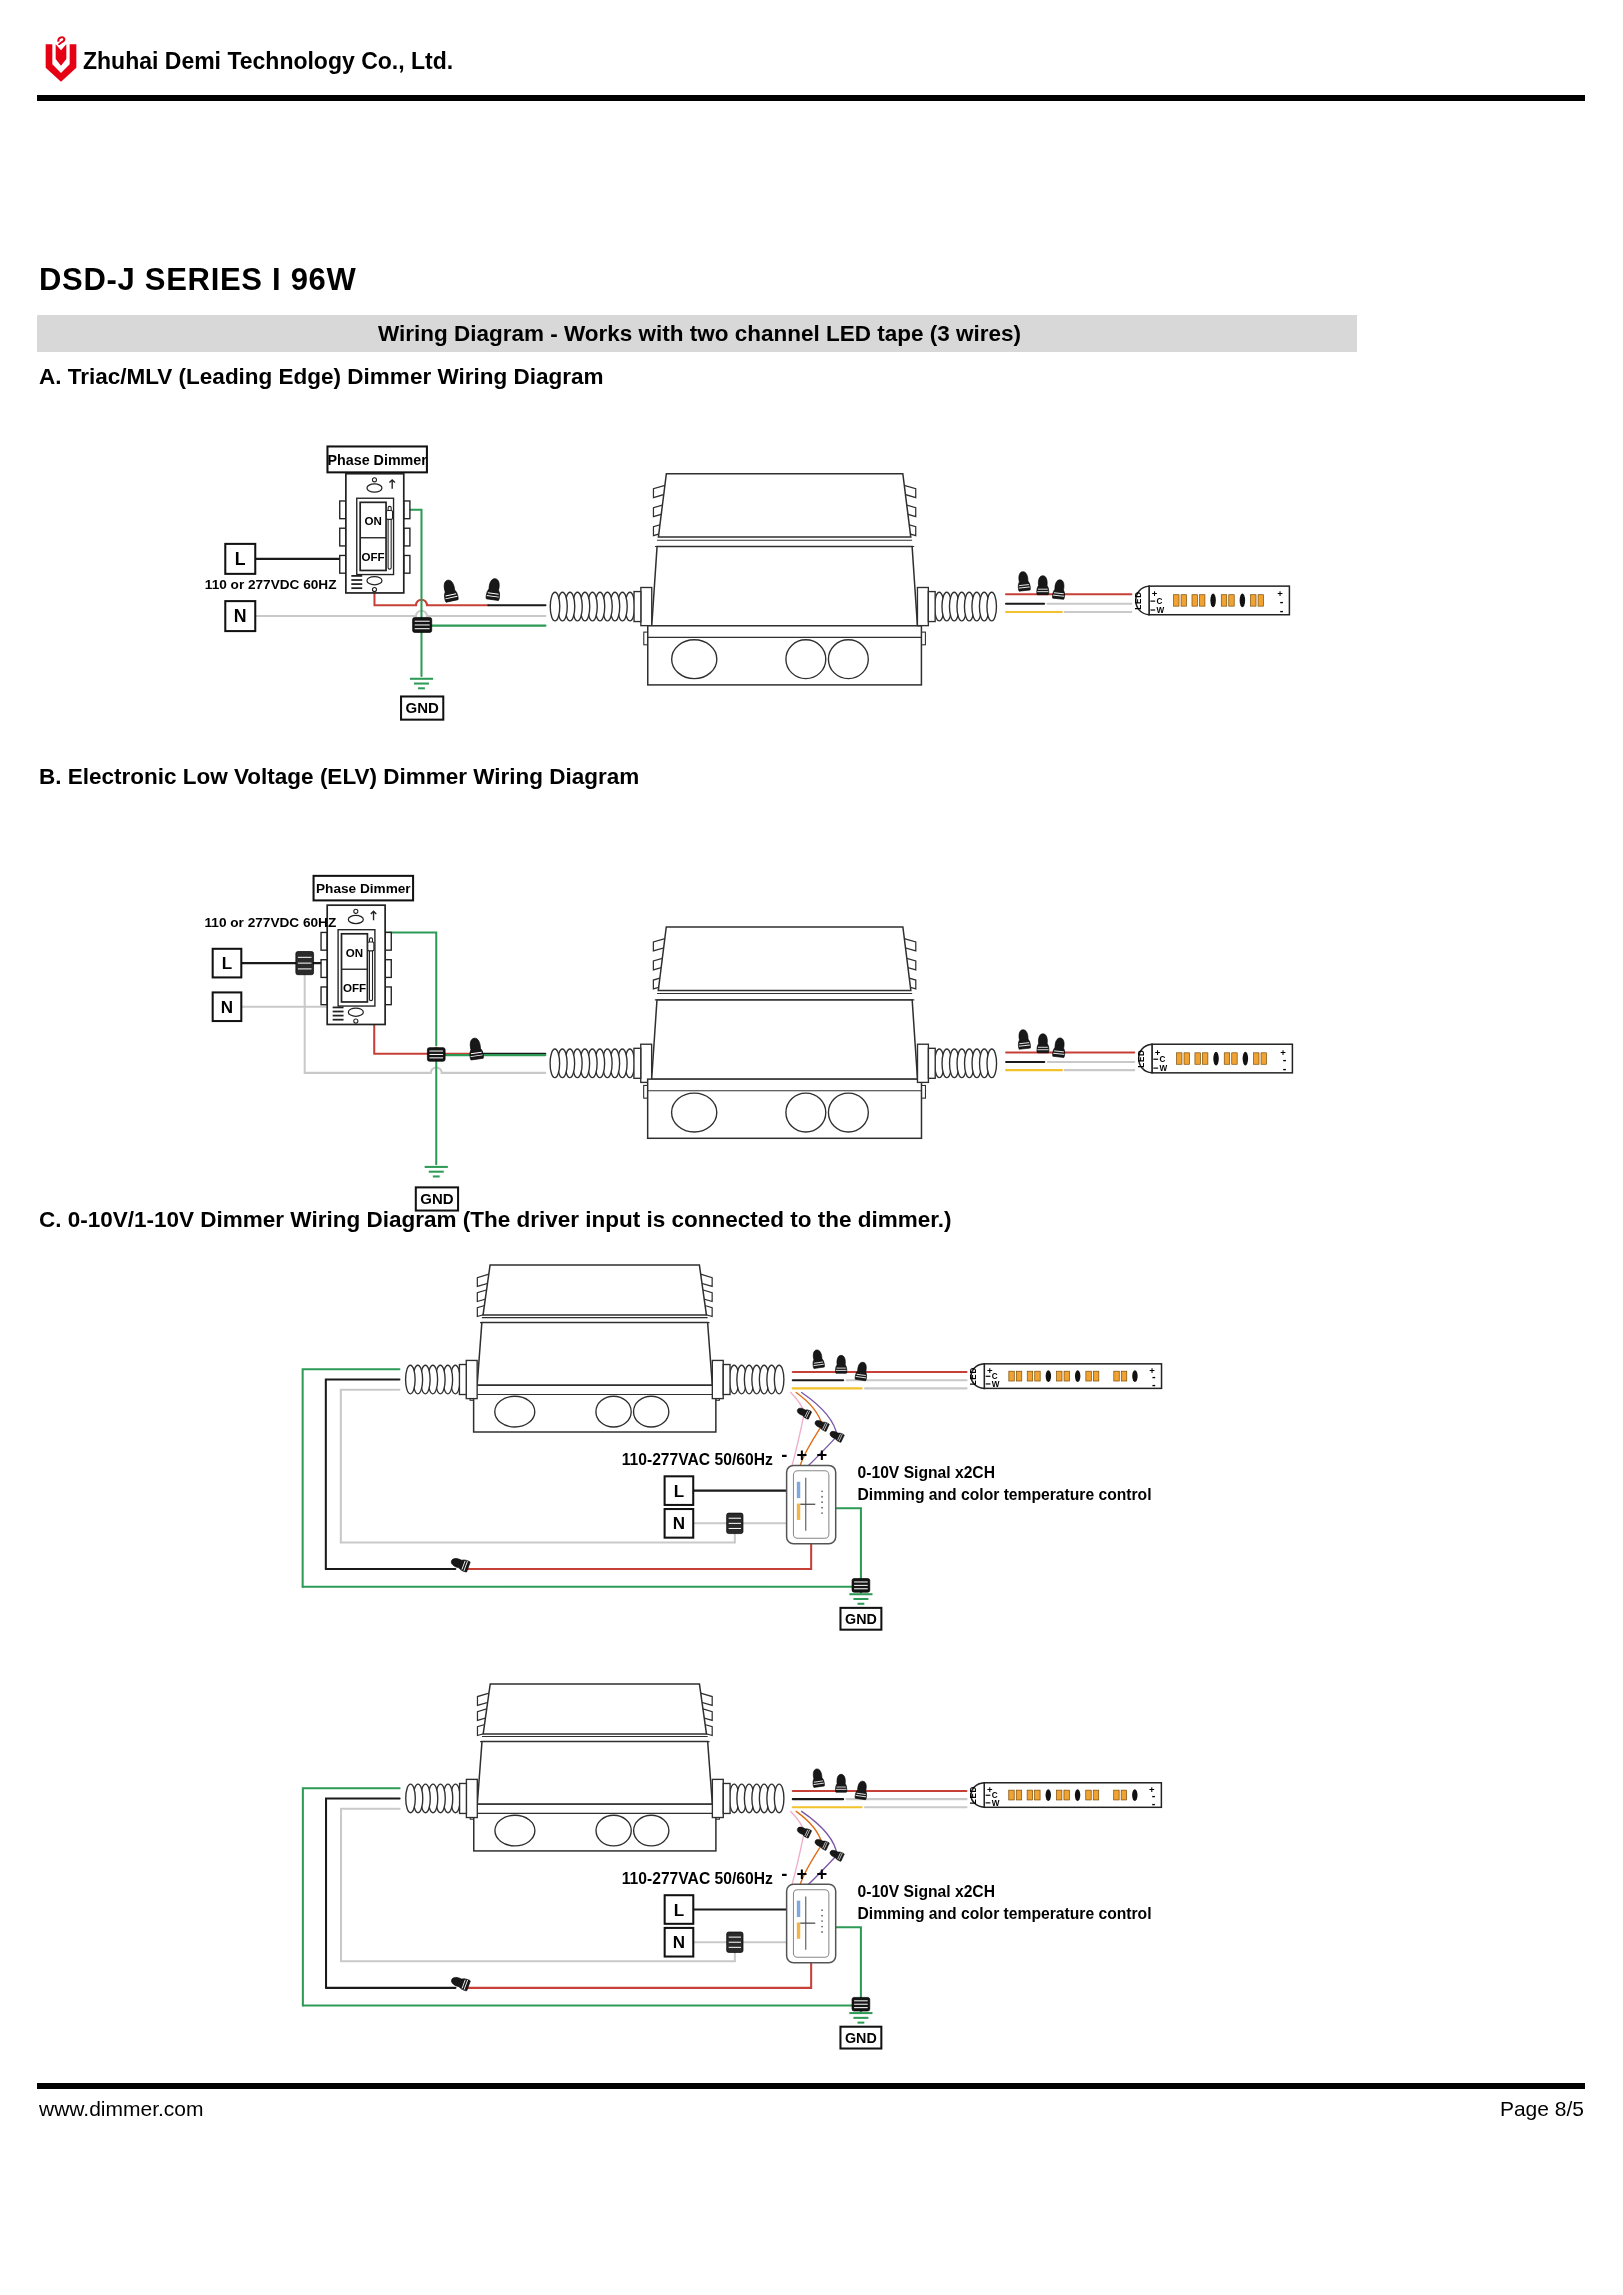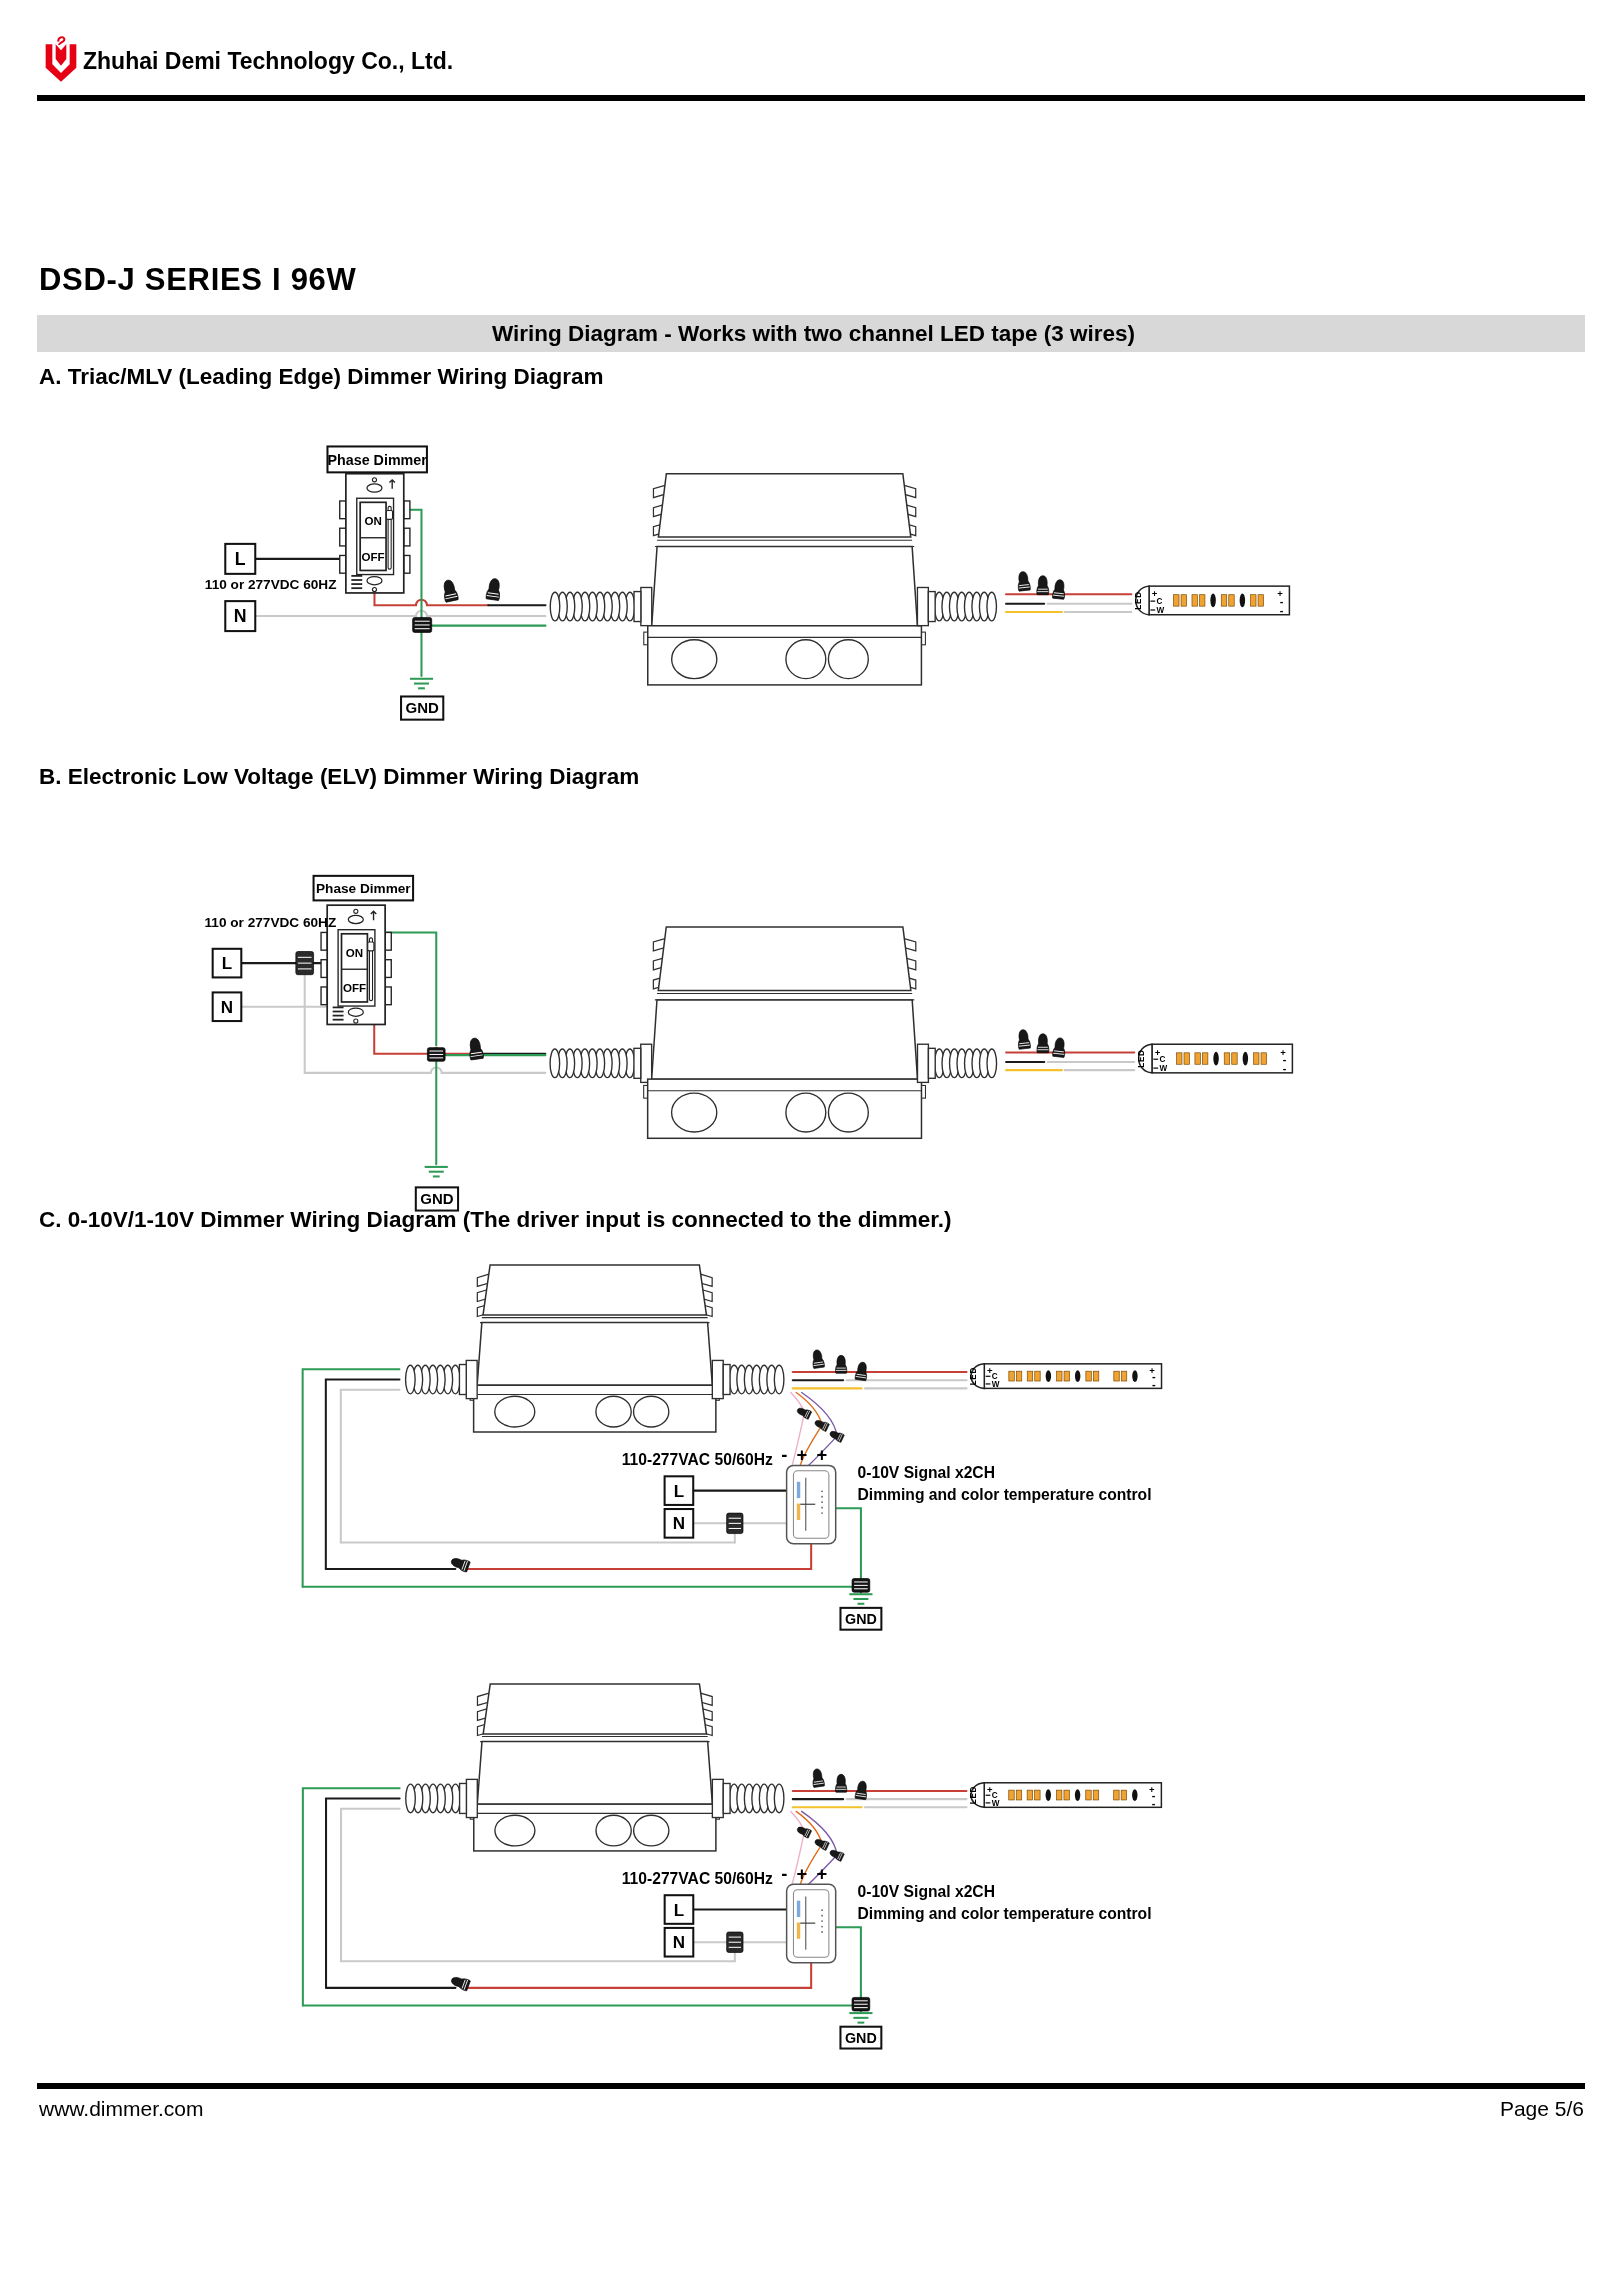--- a/index.html
+++ b/index.html
@@ -2,21 +2,21 @@
 <html style="font-size:11px"><head>
 <meta charset="utf-8">
 <style>
   html,body{margin:0;padding:0;background:#fff;}
   .page{position:relative;width:1623px;height:2295px;background:#fff;
         font-family:"Liberation Sans", sans-serif;color:#000;overflow:hidden;text-align:center;}
   .company{position:absolute;left:83px;top:48px;font-size:23px;font-weight:bold;}
   .logo{position:absolute;left:41px;top:35px;}
   .rule{position:absolute;left:37px;width:1548px;height:5.5px;background:#000;}
   .title{position:absolute;left:39px;top:262px;font-size:31px;font-weight:bold;letter-spacing:0.7px;}
-  .banner{position:absolute;left:37px;top:315px;width:1548px;height:37px;line-height:37px;
+  .banner{position:absolute;left:37px;top:315px;width:1320px;height:37px;line-height:37px;
           font-size:22.5px;font-weight:bold;padding-left:5px;box-sizing:border-box;}
   .sect{position:absolute;left:39px;font-size:22.5px;font-weight:700;white-space:nowrap;}
   .dia{position:absolute;left:0;}
   .footer-web{position:absolute;left:39px;top:2097px;font-size:21px;}
   .footer-page{position:absolute;right:39px;top:2097px;font-size:21px;}
   svg text{font-family:"Liberation Sans", sans-serif;}
 </style>
 </head>
 <body>
 
@@ -682,15 +682,15 @@
         <line x1="1258" y1="2967" x2="1268" y2="2967" stroke="#2d9a55" stroke-width="3"></line>
       </g>
       <g>
         <rect x="1233" y="2973" width="60" height="32" fill="#fff" stroke="#111" stroke-width="3"></rect>
         <text x="1263" y="2996.56" font-size="21" font-weight="bold" text-anchor="middle" fill="#000">GND</text>
       </g>
     </svg>
 
   <div class="rule" style="top:2083px"></div>
   <div class="footer-web">www.dimmer.com</div>
-  <div class="footer-page">Page 5/6</div>
+  <div class="footer-page">Page 8/5</div>
 </div>
 
 
 </body></html>

